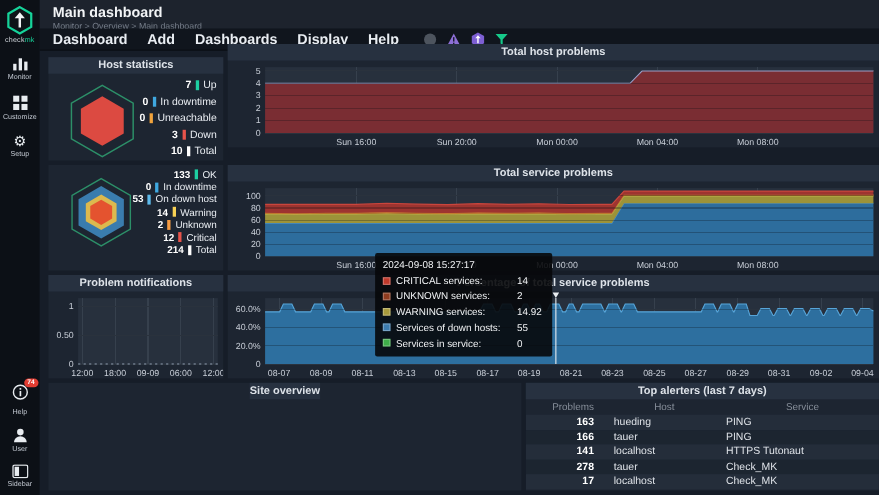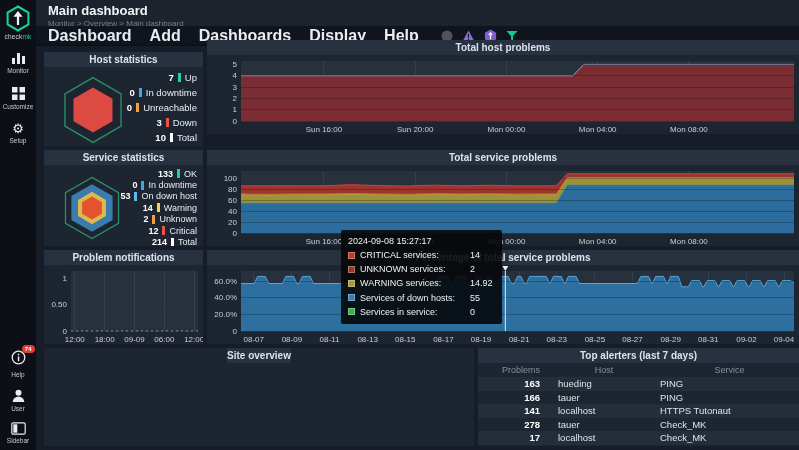--- a/index.html
+++ b/index.html
@@ -23,21 +23,21 @@
   .gear { font-size:13px; color:#e8ecf0; line-height:13px; }
 
   
   .header { position:absolute; left:36px; top:0; right:0; height:26px;
             background:#1d232d; padding:3px 0 0 12px; }
   .page-title { font-size:13px; font-weight:bold; color:#f2f4f6; }
   .breadcrumb { font-size:8px; color:#767e8a; margin-top:1px; }
   .menubar { position:absolute; left:36px; top:26px; right:0; height:20px; background:#10151d;
              display:flex; align-items:center; padding-left:12px; gap:18px;
              border-bottom:1px solid #0a0e14; }
-  .mb-item { font-size:16px; font-weight:bold; color:#e9edf2; cursor:pointer; }
+  .mb-item { font-size:13px; font-weight:bold; color:#e9edf2; cursor:pointer; }
   .mb-icons { display:flex; align-items:center; gap:9px; margin-left:4px; }
   .mb-icons > * { cursor:pointer; }
 
   
   .panel { position:absolute; background:#1d2531; display:flex; flex-direction:column; }
   .panel-h { flex:0 0 15px; background:#273140; display:flex; align-items:center; justify-content:center;
              font-size:10px; font-weight:bold; color:#dde2e8; }
   .panel-b { flex:1; position:relative; overflow:hidden; }
 
   #p-hoststats {left:44px; top:52px;  width:159px; height:94px;}
@@ -224,21 +224,20 @@
           <div class="stat-row">
             <span class="stat-val">10</span>
             <span class="chip" style="background: rgb(255, 255, 255);"></span>
             <span>Total</span>
           </div>
         </div>
     </div>
   </div>
 
   <div class="panel" id="p-svcstats">
-    <div class="panel-h">Service statistics</div>
     <div class="panel-b">
       <svg class="hex-svc" width="68" height="72" viewBox="-40 -42 80 84">
         <polygon points="0,-36 31.18,-18 31.18,18 0,36 -31.18,18 -31.18,-18" fill="none" stroke-width="1.5" stroke="#2c8f68"></polygon>
         <polygon points="0,-28 24.25,-14 24.25,14 0,28 -24.25,14 -24.25,-14" fill="#3a7cae"></polygon>
         <polygon points="0,-19 16.45,-9.5 16.45,9.5 0,19 -16.45,9.5 -16.45,-9.5" fill="#dcb94e"></polygon>
         <polygon points="0,-13.5 11.69,-6.75 11.69,6.75 0,13.5 -11.69,6.75 -11.69,-6.75" fill="#e4532f"></polygon>
       </svg>
       <div class="stats">
           <div class="stat-row">
             <span class="stat-val">133</span>

